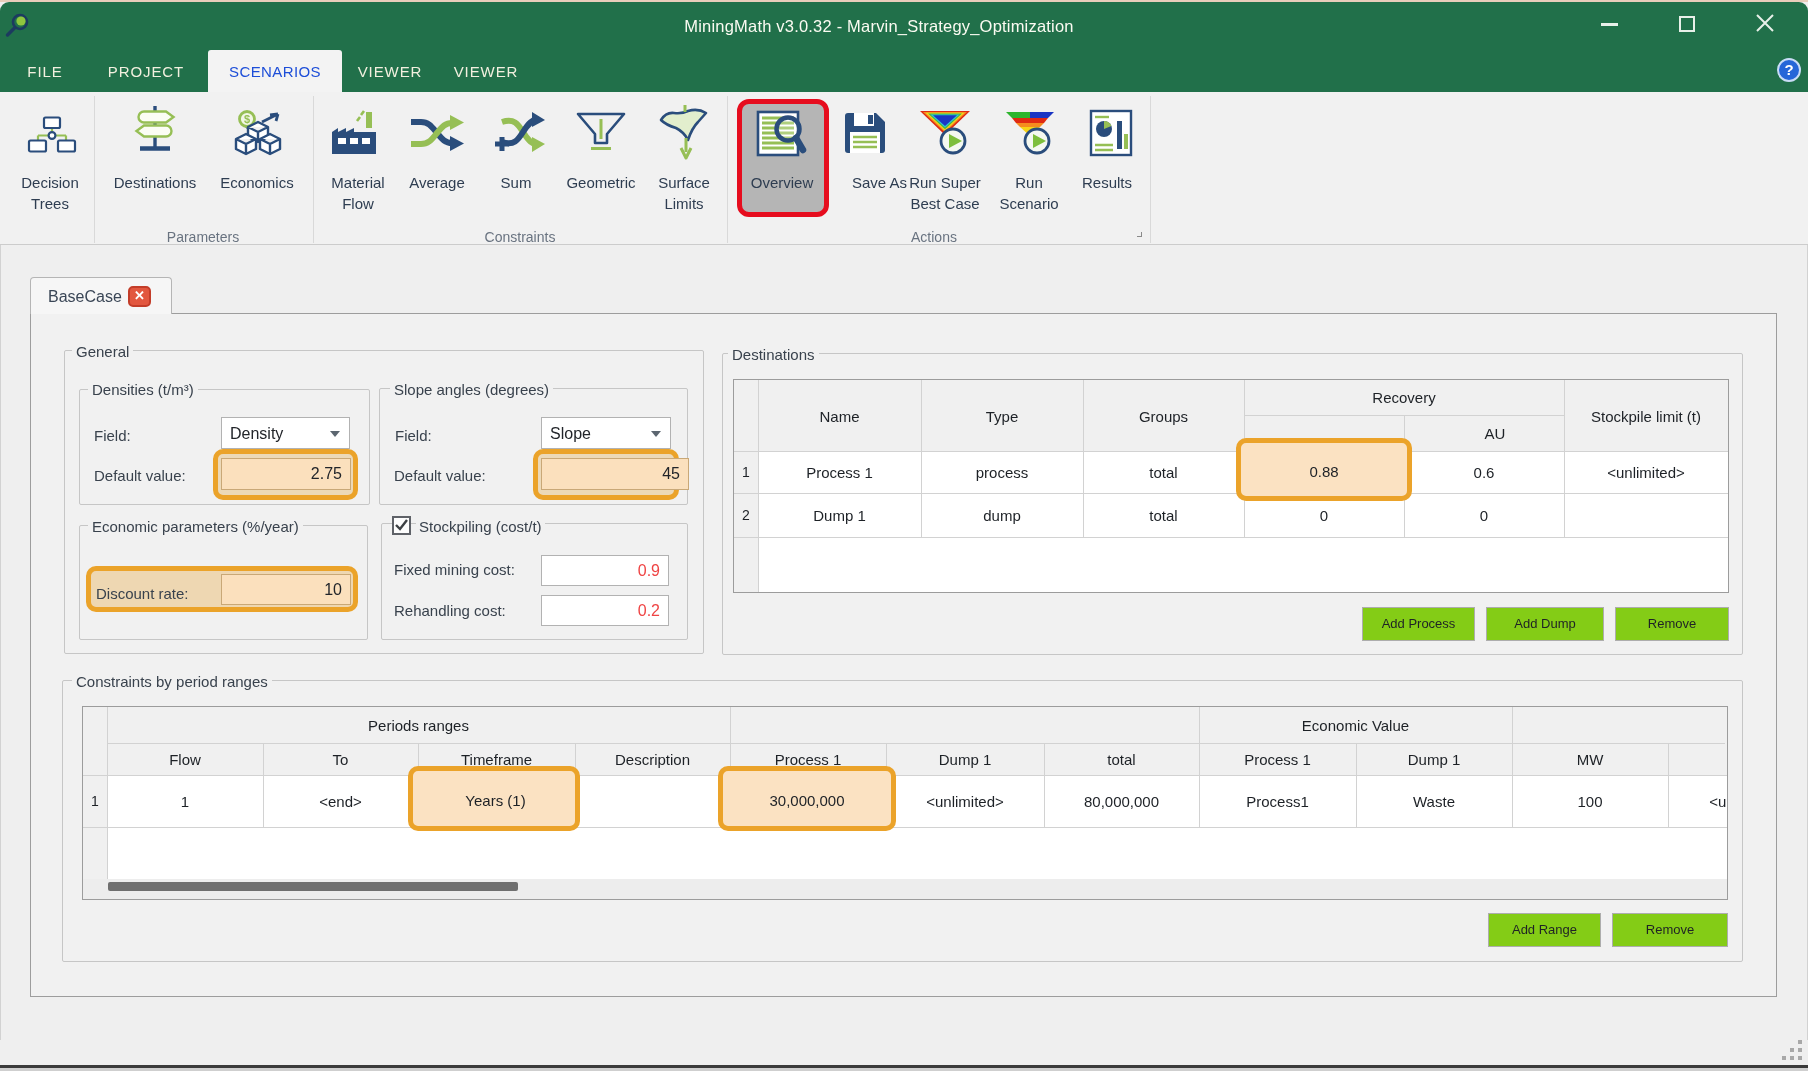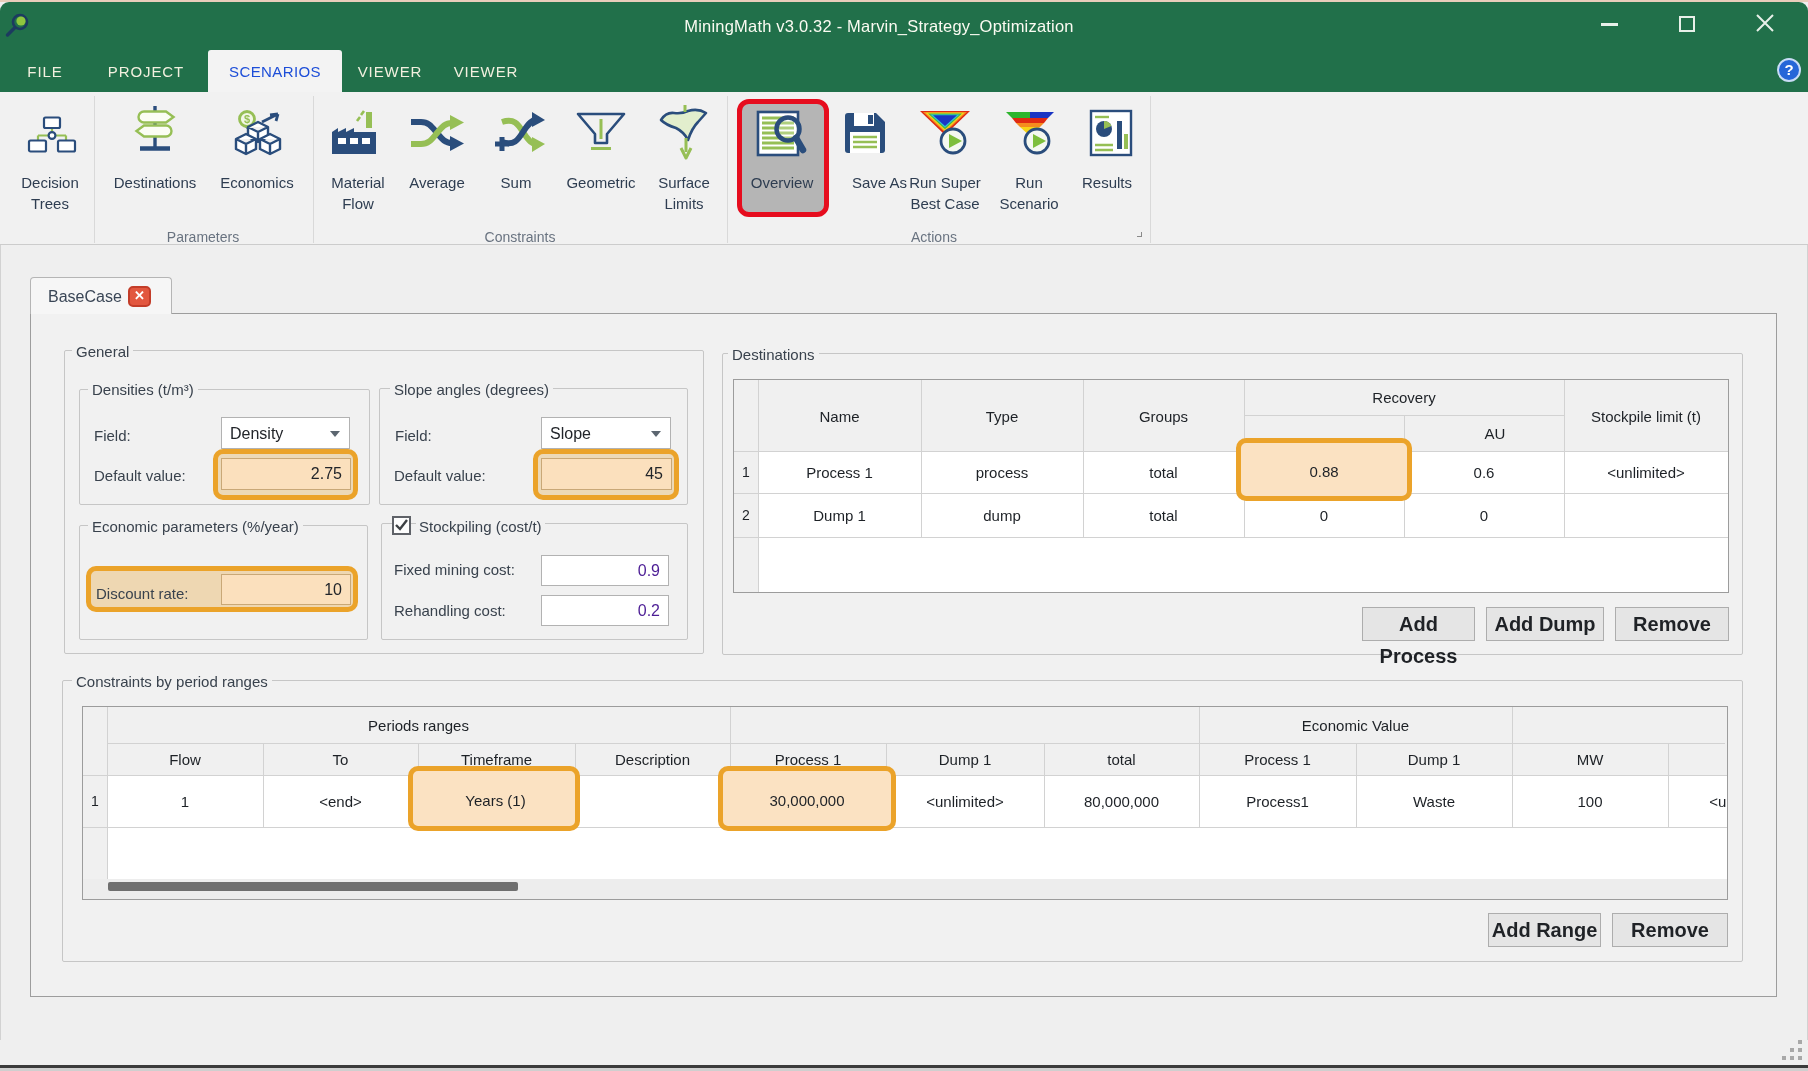--- a/index.html
+++ b/index.html
@@ -19,26 +19,26 @@
 .vsep { position:absolute; top:96px; width:1px; height:147px; background:#d9d9d9; }
 .grplbl { position:absolute; top:229px; height:16px; font-size:14px; color:#697380; text-align:center; }
 .rlbl { position:absolute; font-size:15px; color:#2e3d51; text-align:center; height:17px; line-height:17px; white-space:nowrap; }
 #bctab { position:absolute; left:30px; top:277px; width:142px; height:37px; background:#f6f6f6; border:1px solid #b5b5b5; border-bottom:none; border-radius:4px 4px 0 0; z-index:3; }
 #bctab .t { position:absolute; left:17px; top:10px; font-size:16px; color:#3a4656; }
 #bctab .x { position:absolute; left:97px; top:8px; width:23px; height:21px; background:#e2573f; border:2px solid #c33d29; border-radius:5px; color:#fff; font-size:13px; font-weight:bold; text-align:center; line-height:16px; }
 #panel { position:absolute; left:30px; top:313px; width:1747px; height:684px; background:#f1f1f1; border:1px solid #9d9d9d; z-index:1; }
 .gb { position:absolute; border:1px solid #c6c6c6; border-radius:2px; z-index:2; }
 .gblbl { position:absolute; font-size:15px; color:#39424d; background:#f1f1f1; padding:0 4px; white-space:nowrap; z-index:4; }
 .flbl { position:absolute; font-size:15px; color:#39424d; white-space:nowrap; z-index:4; }
-.inp { position:absolute; background:#ffffff; border:1px solid #b2b2b2; font-size:16px; color:#4c1d95; text-align:right; z-index:4; }
+.inp { position:absolute; background:#ffffff; border:1px solid #b2b2b2; font-size:16px; color:#ef4444; text-align:right; z-index:4; }
 .dd { position:absolute; background:#ffffff; border:1px solid #b2b2b2; font-size:16px; color:#22252a; z-index:4; }
 .dd i { position:absolute; right:9px; top:13px; width:0; height:0; border-left:5px solid transparent; border-right:5px solid transparent; border-top:6px solid #5c6670; }
 .ring { position:absolute; border:5px solid #eba32a; border-radius:10px; background:#ecd9b8; z-index:3; }
 .hinp { position:absolute; background:#fbe0bd; border:1px solid #c9a877; font-size:16px; color:#22252a; text-align:right; z-index:4; }
-.btn { position:absolute; background:#e5e5e5; border:1px solid #adadad; font-size:20px; color:#1f2226; text-align:center; z-index:4;font-weight:bold; }
+.btn { position:absolute; background:#84cc16; border:1px solid #adadad; font-size:13px; color:#1f2226; text-align:center; z-index:4; }
 .tbl { position:absolute; background:#ffffff; border:1px solid #9c9c9c; overflow:hidden; z-index:4; }
 .tbl .hdr { position:absolute; background:#f0f0f0; }
 .tbl .vl { position:absolute; width:1px; background:#d2d2d2; }
 .tbl .hl { position:absolute; height:1px; background:#d2d2d2; }
 .ct { position:absolute; font-size:15px; color:#1d2126; text-align:center; white-space:nowrap; }
 </style>
 </head>
 <body>
 <div class="abs" style="left:0;top:0;width:1808px;height:12px;background:#e9cdbb;"></div>
 <div id="winbg"></div>
@@ -229,21 +229,21 @@
 
 <div class="gb" style="left:379px;top:388px;width:309px;height:117px;"></div>
 <div class="gblbl" style="left:390px;top:381px;">Slope angles (degrees)</div>
 <div class="flbl" style="left:395px;top:427px;">Field:</div>
 <div class="dd" style="left:541px;top:417px;width:130px;height:32px;">
     <span style="position:absolute;left:8px;top:7px;">Slope</span>
     <i></i>
   </div>
 <div class="flbl" style="left:394px;top:467px;">Default value:</div>
 <div class="ring" style="left:533px;top:449px;width:146px;height:51px;"></div>
-<div class="hinp" style="left:541px;top:458px;width:131px;height:32px;line-height:30px;padding-right:8px;">45</div>
+<div class="hinp" style="left:541px;top:458px;width:148px;height:32px;line-height:30px;padding-right:8px;">45</div>
 
 <div class="gb" style="left:79px;top:525px;width:289px;height:115px;"></div>
 <div class="gblbl" style="left:88px;top:518px;">Economic parameters (%/year)</div>
 <div class="ring" style="left:86px;top:566px;width:272px;height:46px;background:#eed7b2;"></div>
 <div class="flbl" style="left:96px;top:585px;">Discount rate:</div>
 <div class="hinp" style="left:221px;top:574px;width:130px;height:31px;line-height:29px;padding-right:8px;">10</div>
 
 <div class="gb" style="left:381px;top:523px;width:307px;height:117px;"></div>
 <div class="abs" style="left:392px;top:516px;width:19px;height:19px;background:#fdfdfd;border:2px solid #5f6268;z-index:4;"></div>
 <svg class="abs" style="left:394px;top:518px;z-index:5;" width="15" height="15">

